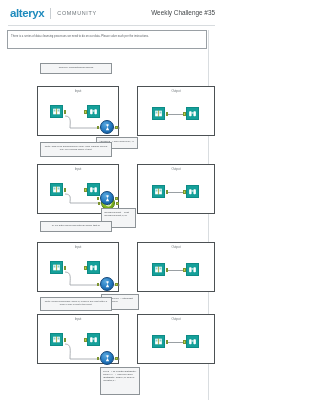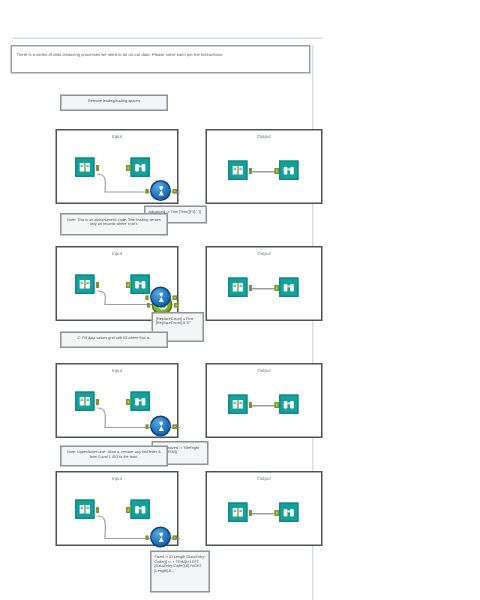--- a/index.html
+++ b/index.html
@@ -114,20 +114,26 @@
     position: absolute; background: #9aa0a4; height: 0.8px;
   }
 
   svg.curve { position: absolute; overflow: visible; }
 </style>
 </head>
 <body>
 
 <div id="app">
 
+  <div class="header">
+    <div class="brand">alteryx</div>
+    <div class="brand-sep"></div>
+    <div class="community">COMMUNITY</div>
+    <div class="challenge">Weekly Challenge #35</div>
+  </div>
   <div class="header-rule"></div>
 
   <div class="instr">
     <div class="instr-text">There is a series of data cleansing processes we need to do on our data. Please solve each per the instructions.</div>
   </div>
   <div class="scroll-track"></div>
 
   <div class="note" style="left:40px; top:63px; width:72px; height:11px;">
     <div class="note-text">Remove leading/trailing spaces</div>
   </div>

